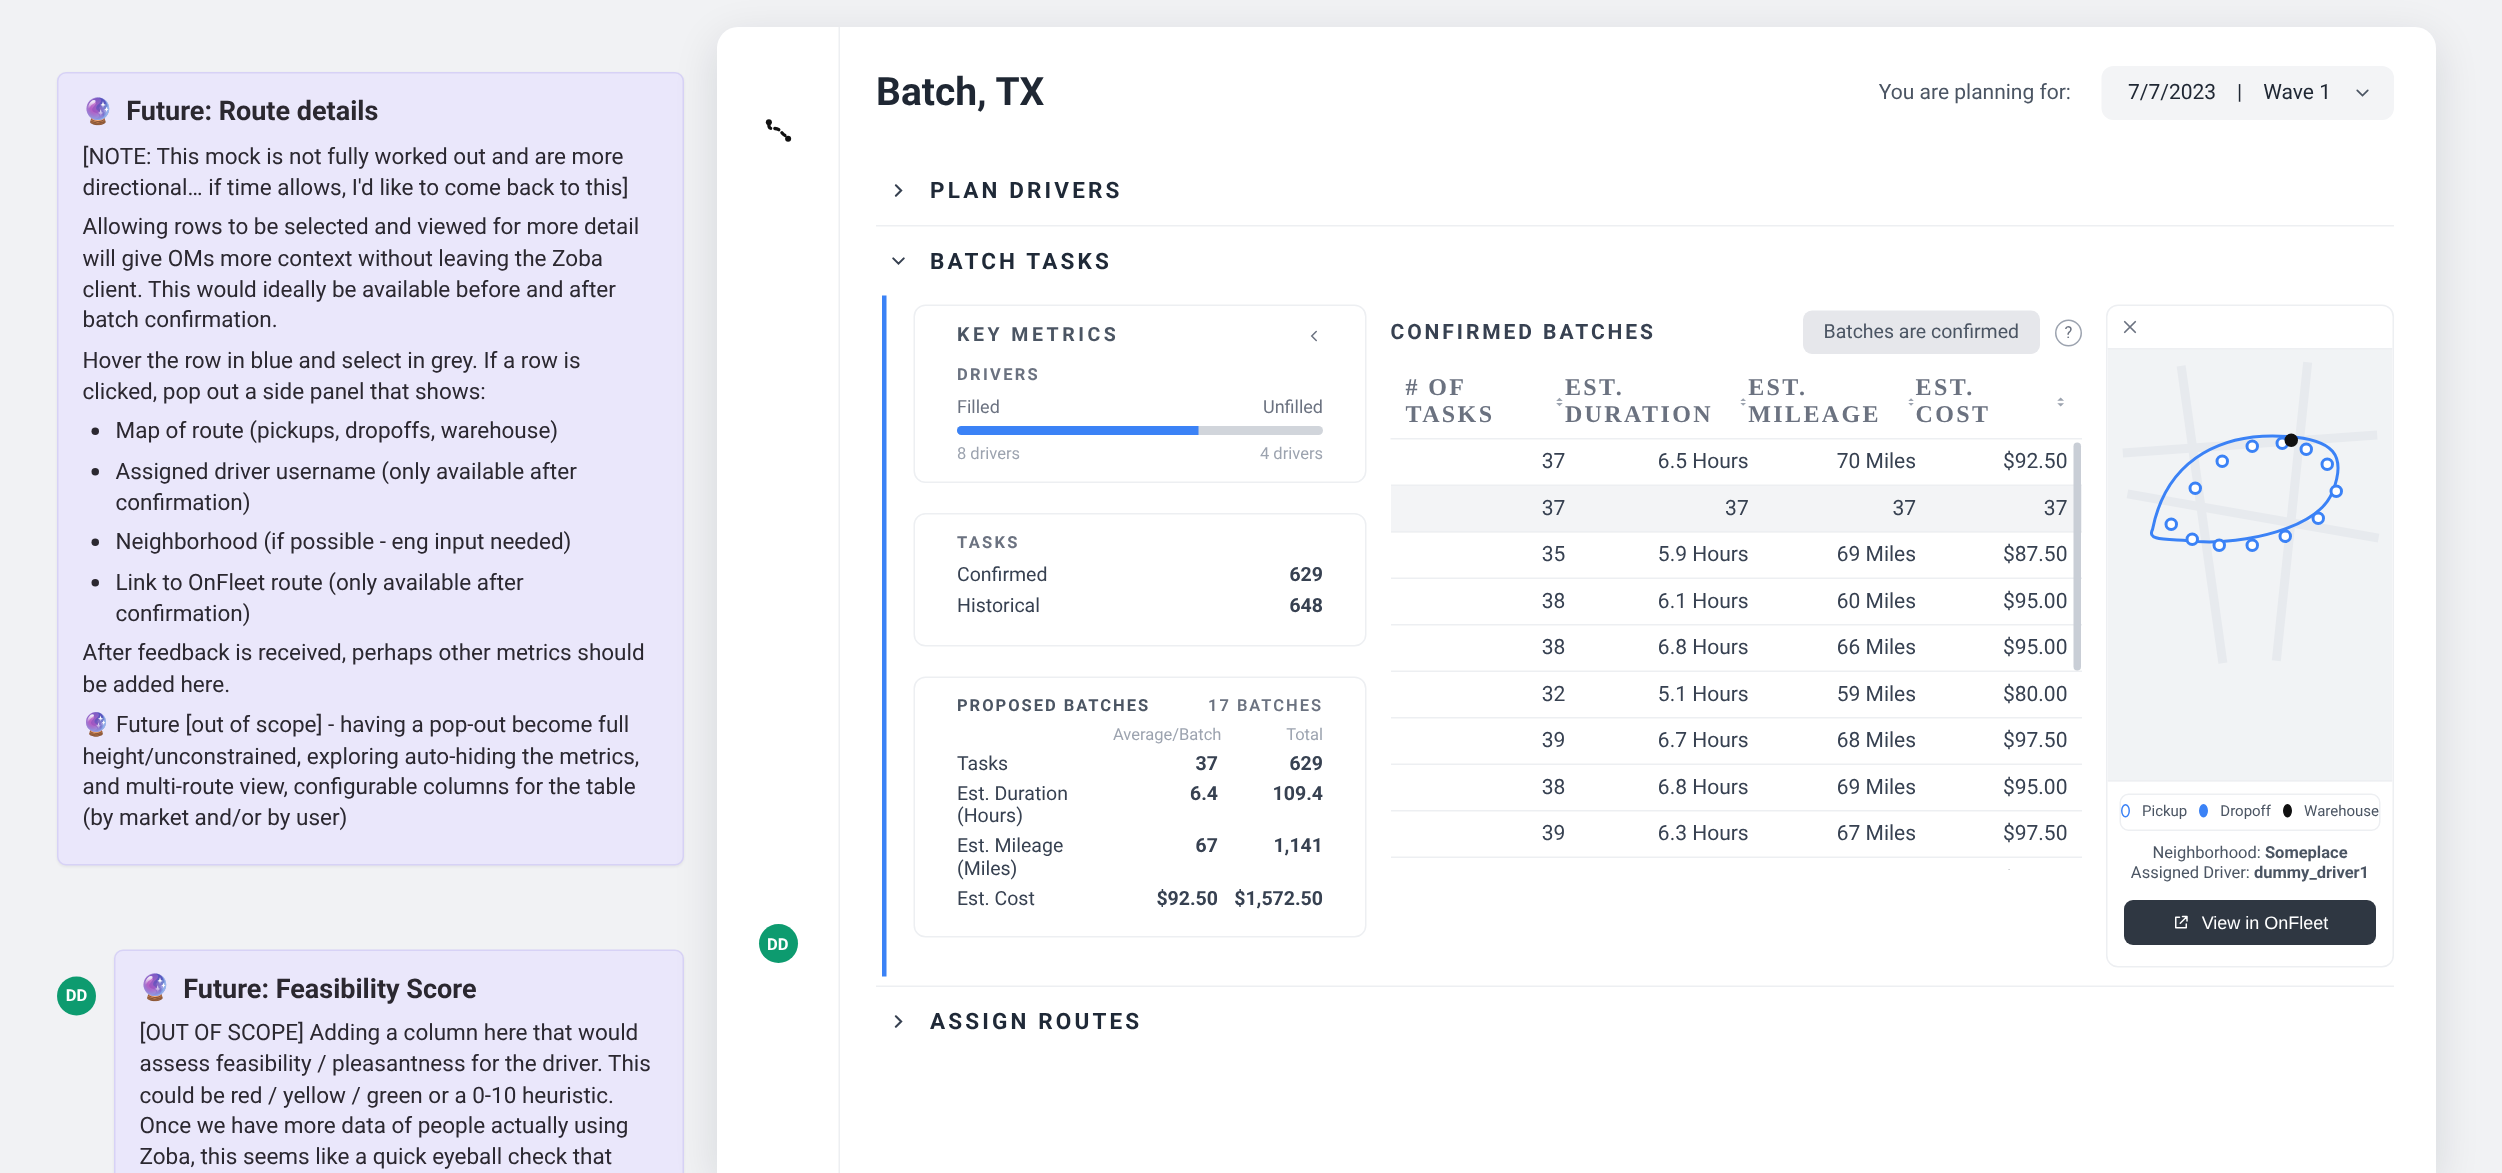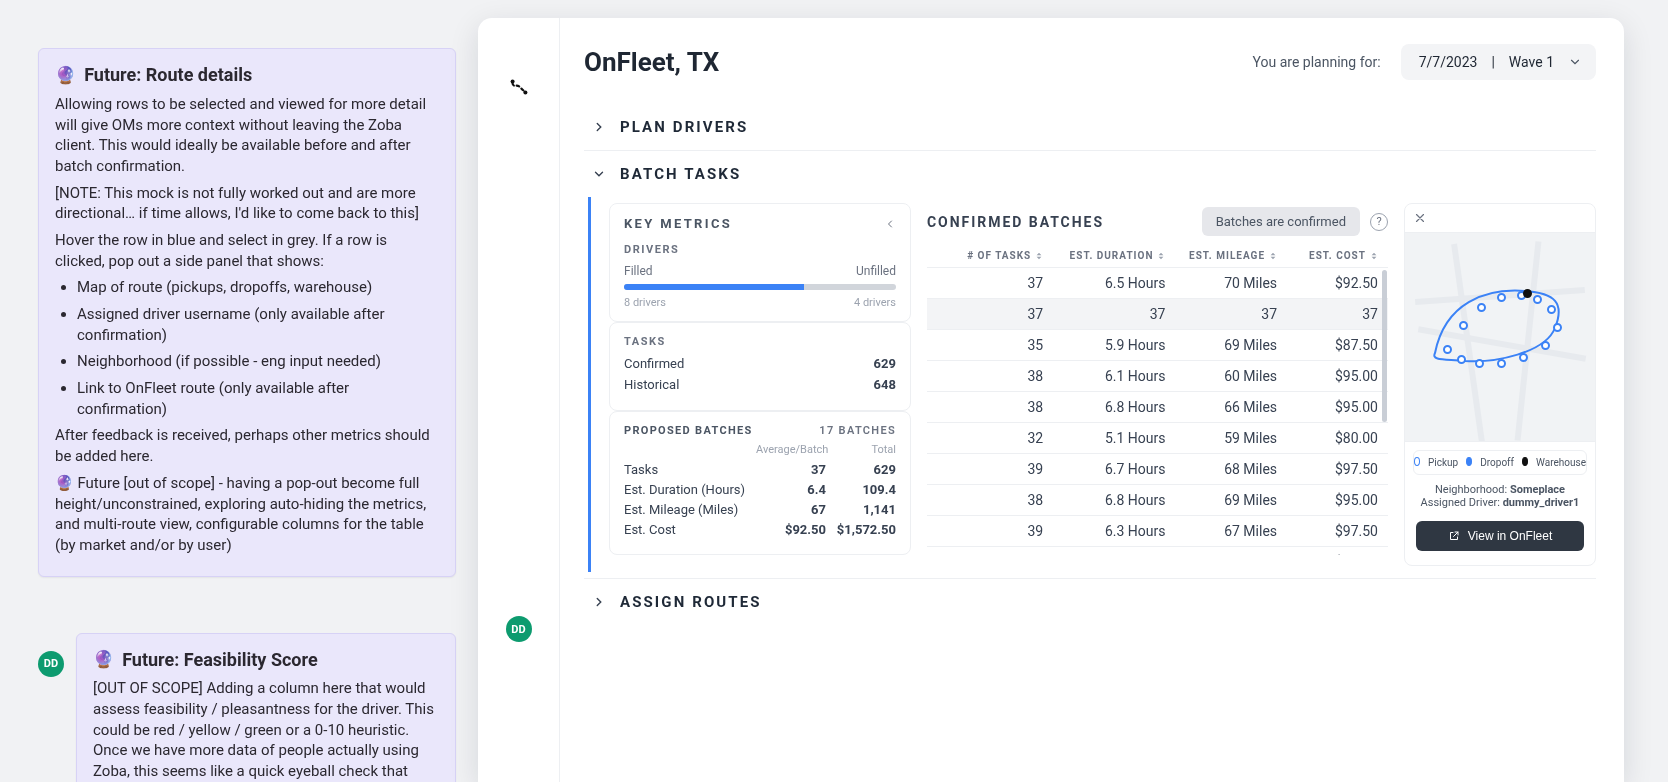--- a/index.html
+++ b/index.html
@@ -42,21 +42,21 @@
   .planbar{display:flex;align-items:center;gap:20px;font-size:14px;color:#4b5563;}
   .wave{display:flex;align-items:center;gap:14px;background:var(--pill2);border-radius:8px;padding:10px 14px 10px 18px;color:#1f2733;}
   .chev{width:14px;height:14px;}
   .sec-head{display:flex;align-items:center;gap:14px;padding:14px 8px;color:#1f2937;letter-spacing:.14em;font-weight:700;font-size:15px;text-transform:uppercase;cursor:pointer;}
   .sec-head .arrow{color:#374151;}
   .sec-divider{height:1px;background:var(--soft-border);margin:0 0 0 0;}
   .sec-body{display:flex;gap:16px;align-items:stretch;padding:6px 0 6px 0;border-left:3px solid var(--blue);margin-left:4px;padding-left:18px;}
 
   
   .km{width:302px;flex:0 0 auto;}
-  .km-panel{border:1px solid var(--soft-border);border-radius:8px;padding:12px 14px;margin-bottom:0;background:#fff;}
+  .km-panel{border:1px solid var(--soft-border);border-radius:8px;padding:12px 28px;margin-bottom:20px;background:#fff;}
   .km-title{display:flex;align-items:center;justify-content:space-between;letter-spacing:.18em;font-weight:700;font-size:13px;color:#4b5563;}
   .km-h{font-size:11px;font-weight:700;letter-spacing:.14em;color:#6b7280;text-transform:uppercase;margin-bottom:8px;}
   .bar-labels{display:flex;justify-content:space-between;font-size:12px;color:#6b7280;margin-bottom:6px;}
   .bar{height:6px;border-radius:3px;background:#d1d5db;position:relative;overflow:hidden;}
   .bar-fill{position:absolute;left:0;top:0;bottom:0;width:66%;background:var(--blue);}
   .bar-sublabels{display:flex;justify-content:space-between;font-size:11px;color:#9ca3af;margin-top:6px;}
   .kv{display:flex;justify-content:space-between;align-items:baseline;font-size:13px;margin:6px 0;color:#374151;}
   .kv .v{font-weight:700;font-variant-numeric:tabular-nums;}
   .km-3col-head{display:grid;grid-template-columns:1fr 70px 70px;font-size:11px;color:#9ca3af;margin:6px 0 6px;}
   .km-3col-head :nth-child(2),.km-3col-head :nth-child(3){text-align:right;}
@@ -65,21 +65,21 @@
 
   
   .cb{flex:1;min-width:0;}
   .cb-head{display:flex;align-items:center;justify-content:space-between;margin:4px 0 8px;}
   .cb-title{letter-spacing:.14em;font-weight:700;font-size:14px;color:#374151;}
   .cb-right{display:flex;align-items:center;gap:10px;}
   .status-pill{background:var(--pill);color:#4b5563;border-radius:6px;padding:7px 14px;font-size:13px;text-align:right;}
   .info{width:18px;height:18px;border-radius:50%;border:1.5px solid #9ca3af;display:flex;align-items:center;justify-content:center;font-size:11px;color:#6b7280;}
   .tbl{width:100%;}
   .thead,.trow{display:grid;grid-template-columns:1fr 1.15fr 1.05fr .95fr;align-items:center;}
-  .thead{font-size:10px;letter-spacing:.1em;font-weight:700;color:#6b7280;text-transform:uppercase;padding:6px 10px;}
+  .thead{font-size:16px;letter-spacing:.1em;font-weight:700;color:#6b7280;text-transform:uppercase;padding:6px 10px;font-family:Liberation Serif, serif;}
   .thead .th{display:flex;align-items:center;gap:4px;justify-content:flex-end;}
   .thead .th:first-child{justify-content:flex-end;}
   .sort{width:8px;height:8px;}
   .tbody{max-height:288px;overflow:auto;border-top:1px solid var(--soft-border);position:relative;}
   .trow{padding:7px 10px;border-bottom:1px solid var(--soft-border);font-size:14px;color:#374151;}
   .trow > div{text-align:right;font-variant-numeric:tabular-nums;}
   .trow.sel{background:#f3f4f6;}
   .scrolltrack{position:absolute;right:1px;top:2px;bottom:2px;width:5px;background:transparent;}
   .scrollthumb{position:absolute;right:0;top:0;width:5px;height:152px;background:#c9ced6;border-radius:3px;}
   
@@ -101,22 +101,22 @@
 <body>
 
 <div class="frame">
 
   <div class="anno-col">
     <div class="note">
       <div class="note-title">
         <span class="crystal">🔮</span>
         <span>Future: Route details</span>
       </div>
+      <p>[NOTE: This mock is not fully worked out and are more directional… if time allows, I'd like to come back to this]</p>
       <p>Allowing rows to be selected and viewed for more detail will give OMs more context without leaving the Zoba client. This would ideally be available before and after batch confirmation.</p>
-      <p>[NOTE: This mock is not fully worked out and are more directional… if time allows, I'd like to come back to this]</p>
       <p>Hover the row in blue and select in grey. If a row is clicked, pop out a side panel that shows:</p>
       <ul>
         <li>Map of route (pickups, dropoffs, warehouse)</li>
         <li>Assigned driver username (only available after confirmation)</li>
         <li>Neighborhood (if possible - eng input needed)</li>
         <li>Link to OnFleet route (only available after confirmation)</li>
       </ul>
       <p>After feedback is received, perhaps other metrics should be added here.</p>
       <p>🔮 Future [out of scope] - having a pop-out become full height/unconstrained, exploring auto-hiding the metrics, and multi-route view, configurable columns for the table (by market and/or by user)</p>
     </div>
@@ -141,21 +141,21 @@
               <circle cx="5" cy="6" r="2.2" fill="#111"></circle>
               <circle cx="19" cy="18" r="2.2" fill="#111"></circle>
               <path d="M5 8c0 5 5 0 9 5 3 4 5 3 5 3" stroke="#111" stroke-width="2.4" stroke-linecap="round" stroke-dasharray="3 3"></path>
             </svg>
         </div>
         <div class="spacer-grow"></div>
         <div class="note-avatar" style="margin:0 0 140px 0;">DD</div>
       </div>
       <div class="main">
         <div class="topbar">
-          <div class="city">OnFleet, TX</div>
+          <div class="city">Batch, TX</div>
           <div class="planbar">
             <span>You are planning for:</span>
             <div class="wave">
               <span>7/7/2023</span>
               <span> | </span>
               <span>Wave 1</span>
               <svg class="chev" viewBox="0 0 24 24">
                   <path d="M6 9l6 6 6-6" stroke="#4b5563" stroke-width="2" fill="none" stroke-linecap="round"></path>
                 </svg>
             </div>

